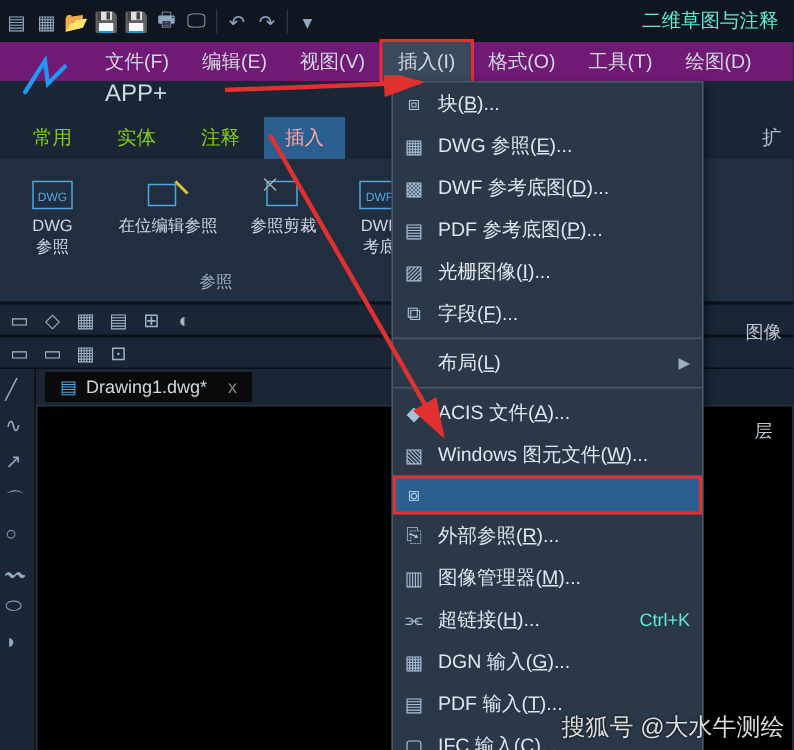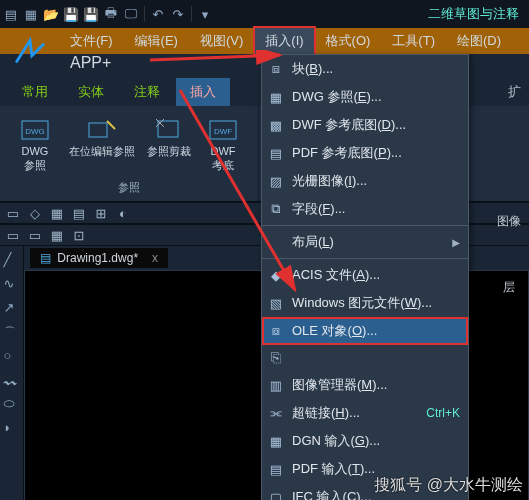--- a/index.html
+++ b/index.html
@@ -1,33 +1,33 @@
 <!DOCTYPE html>
 <html><head>
 <meta charset="utf-8">
 <style>
 *{margin:0;padding:0;box-sizing:border-box;font-family:"Microsoft YaHei",sans-serif}
 body{background:#1a2635;color:#d0d8e0;font-size:13px;width:529px;height:500px;overflow:hidden;position:relative}
 .qat{height:28px;background:#0f1620;display:flex;align-items:center;padding:0 4px;gap:6px}
 .qat .ico{width:14px;height:14px;display:inline-flex;align-items:center;justify-content:center;color:#8fa8c0}
 .qat .sep{width:1px;height:16px;background:#2a3545}
 .title-right{margin-left:auto;color:#5eead4;padding-right:6px}
-.menubar{height:26px;background:#a16207;display:flex;align-items:center;padding-left:60px;gap:2px}
+.menubar{height:26px;background:#701a75;display:flex;align-items:center;padding-left:60px;gap:2px}
 .logo{position:absolute;left:6px;top:28px;width:48px;height:48px;display:flex;align-items:center;justify-content:center}
 .logo svg{width:38px;height:38px}
 .menu-item{padding:4px 10px;color:#d0d8e0;cursor:pointer}
 .menu-item.active{background:#3a4a5c;outline:2px solid #e03030}
 .appplus{position:absolute;left:70px;top:54px;color:#d0d8e0;font-size:16px}
 .tabs{height:28px;background:#1a2635;display:flex;align-items:center;padding-left:8px;gap:2px;margin-top:24px}
 .tab{padding:5px 14px;color:#84cc16}
 .tab.active{background:#2b5f8f;color:#fca5a5}
 .tab-ext{margin-left:auto;padding:5px 8px;color:#b0bcc8}
 .ribbon{height:96px;background:#202e40;display:flex;border-bottom:1px solid #0a1018}
 .panel{display:flex;flex-direction:column;align-items:center;padding:4px 6px;border-right:1px solid #151f2c}
-.panel-icons{display:flex;padding:6px 2px}
+.panel-icons{display:flex;gap:10px;padding:6px 2px}
 .bigbtn{display:flex;flex-direction:column;align-items:center;width:54px;text-align:center;font-size:11px;line-height:14px;gap:2px}
 .bigbtn .ic{width:32px;height:26px;display:flex;align-items:center;justify-content:center}
 .panel-label{font-size:11px;color:#9fb0c0;margin-top:auto;padding-bottom:2px}
 .toolstrip{height:22px;background:#1a2635;border-top:1px solid #0a1018;border-bottom:1px solid #0a1018;display:flex;align-items:center;padding:0 4px;gap:4px}
 .toolstrip .tico{width:18px;height:18px;display:flex;align-items:center;justify-content:center;color:#a0b4c8}
 .docarea{display:flex;height:260px}
 .leftbar{width:24px;background:#1a2635;border-right:1px solid #0a1018;display:flex;flex-direction:column;align-items:center;padding-top:6px;gap:8px}
 .leftbar .lico{width:16px;height:16px;color:#8fa8c0}
 .canvas-wrap{flex:1;display:flex;flex-direction:column}
 .doctab{height:24px;background:#1a2635;display:flex;align-items:center;padding-left:6px}
@@ -217,24 +217,24 @@
     <div class="dd-item">
       <span class="dd-ico">◆</span>
       <span class="dd-text">ACIS 文件(<u>A</u>)...</span>
     </div>
     <div class="dd-item">
       <span class="dd-ico">▧</span>
       <span class="dd-text">Windows 图元文件(<u>W</u>)...</span>
     </div>
     <div class="dd-item hl">
       <span class="dd-ico">⧇</span>
-      <span class="dd-text">OLE 对象(<u>O</u>)...</span>
     </div>
     <div class="dd-item">
       <span class="dd-ico">⎘</span>
+      <span class="dd-text">外部参照(<u>R</u>)...</span>
     </div>
     <div class="dd-item">
       <span class="dd-ico">▥</span>
       <span class="dd-text">图像管理器(<u>M</u>)...</span>
     </div>
     <div class="dd-item">
       <span class="dd-ico">⫘</span>
       <span class="dd-text">超链接(<u>H</u>)...</span>
       <span class="dd-short">Ctrl+K</span>
     </div>

